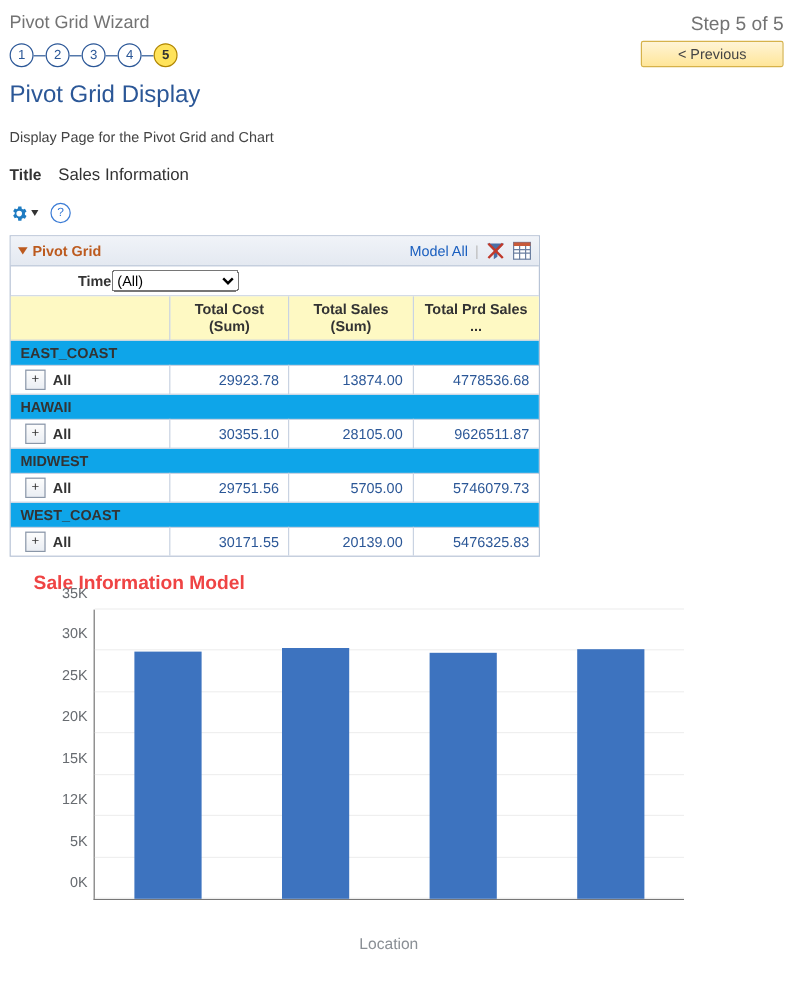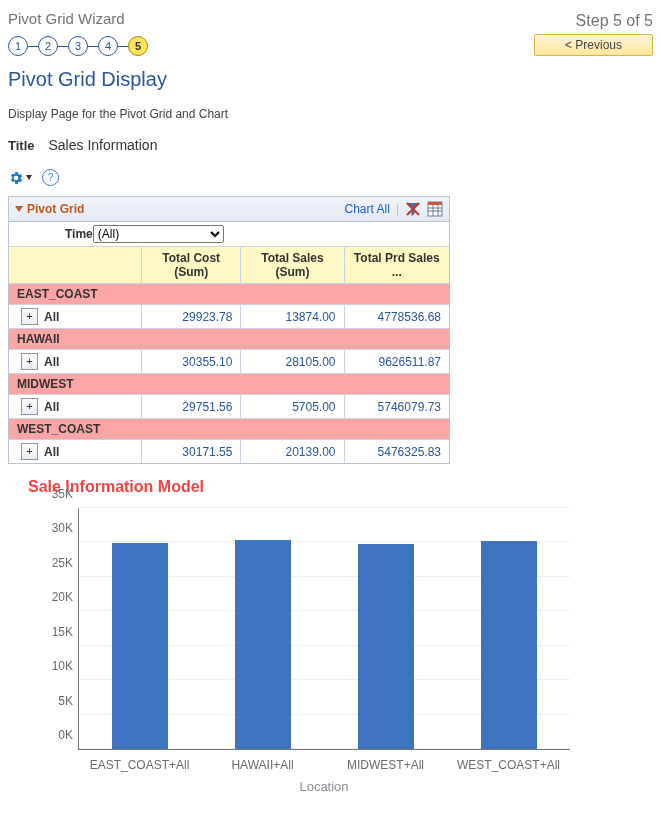--- a/index.html
+++ b/index.html
@@ -33,21 +33,21 @@
   .time-row{border-bottom:1px solid #c9d3e2;display:flex;align-items:center;padding:3px 6px;}
   .time-label{font-weight:bold;margin-left:50px}
   select{font-size:12px}
   table{border-collapse:collapse;width:100%}
   thead th{font-weight:bold;font-size:12px;text-align:center;padding:4px 6px;border-right:1px solid #c9d3e2;border-bottom:1px solid #c9d3e2;background:#fef9c3;color:#333}
   thead th:first-child{border-left:none;width:120px}
   thead th:last-child{border-right:none}
   tbody td{padding:3px 8px;border-right:1px solid #c9d3e2;border-bottom:1px solid #c9d3e2;font-size:12px}
   tbody td:last-child{border-right:none}
   tbody tr:last-child td{border-bottom:none}
-  .region-row td{background:#fca5a5;font-weight:bold;color:#333}
+  .region-row td{background:#0ea5e9;font-weight:bold;color:#333}
   .num{color:#2b5797;text-align:right}
   .all-cell{display:flex;align-items:center;gap:6px;padding-left:4px}
   .expand-btn{width:15px;height:15px;border:1px solid #8a97a8;background:linear-gradient(#fdfdfd,#eaeef4);display:flex;align-items:center;justify-content:center;font-size:11px;color:#333;cursor:pointer;line-height:1}
   .all-lbl{font-weight:bold;color:#333}
   .chart-area{padding:14px 2px 8px}
   .chart-title{font-size:16px;font-weight:bold;color:#ef4444;margin:0 0 8px 18px}
   .chart-box{position:relative;width:560px;height:290px;margin-left:4px}
   .plot{position:absolute;left:64px;top:4px;right:4px;bottom:44px;border-left:1px solid #777;border-bottom:1px solid #777}
   .grid-line{position:absolute;left:0;right:0;border-top:1px solid #efefef}
   .ytick{position:absolute;right:100%;padding-right:6px;font-size:12px;color:#676b70;transform:translateY(-50%)}
@@ -98,40 +98,40 @@
       <span class="caret-down"></span>
     </span>
     <span class="help-icon">?</span>
   </div>
 
   <div class="grid-wrap">
     <div class="grid-hdr">
       <span class="tri"></span>
       <span class="grid-title">Pivot Grid</span>
       <div class="grid-hdr-right">
-        <span class="link">Chart All</span>
+        <span class="link">Model All</span>
         <span class="sep">|</span>
         <svg class="ico16" viewBox="0 0 16 16">
             <path fill="#4a6fa5" d="M1 2h14l-5.5 6v5l-3 2v-7z"></path>
             <path stroke="#c0392b" stroke-width="2" d="M2 2l12 12M14 2L2 14"></path>
           </svg>
         <svg class="ico16" viewBox="0 0 16 16">
             <rect x="1" y="1" width="14" height="14" fill="#fff" stroke="#6b7fa0"></rect>
             <rect x="1" y="1" width="14" height="3" fill="#c85a3a"></rect>
             <line x1="1" y1="7" x2="15" y2="7" stroke="#6b7fa0"></line>
             <line x1="1" y1="10" x2="15" y2="10" stroke="#6b7fa0"></line>
             <line x1="6" y1="4" x2="6" y2="15" stroke="#6b7fa0"></line>
             <line x1="11" y1="4" x2="11" y2="15" stroke="#6b7fa0"></line>
           </svg>
       </div>
     </div>
 
     <div class="time-row">
       <span class="time-label">Time</span>
-      <select style="width:131px">
+      <select style="width:106px">
         <option>(All)</option>
       </select>
     </div>
 
     <table>
       <thead>
         <tr>
           <th></th>
           <th>Total Cost (Sum)</th>
           <th>Total Sales (Sum)</th>
@@ -202,21 +202,21 @@
   <div class="chart-area">
     <div class="chart-title">Sale Information Model</div>
     <div class="chart-box">
 
       <div class="plot" id="plot">
           <div class="grid-line" style="bottom: 0%;"></div>
           <div class="ytick" style="bottom: 0%;">0K</div>
           <div class="grid-line" style="bottom: 14.2857%;"></div>
           <div class="ytick" style="bottom: 14.2857%;">5K</div>
           <div class="grid-line" style="bottom: 28.5714%;"></div>
-          <div class="ytick" style="bottom: 28.5714%;">10K</div>
+          <div class="ytick" style="bottom: 28.5714%;">12K</div>
           <div class="grid-line" style="bottom: 42.8571%;"></div>
           <div class="ytick" style="bottom: 42.8571%;">15K</div>
           <div class="grid-line" style="bottom: 57.1429%;"></div>
           <div class="ytick" style="bottom: 57.1429%;">20K</div>
           <div class="grid-line" style="bottom: 71.4286%;"></div>
           <div class="ytick" style="bottom: 71.4286%;">25K</div>
           <div class="grid-line" style="bottom: 85.7143%;"></div>
           <div class="ytick" style="bottom: 85.7143%;">30K</div>
           <div class="grid-line" style="bottom: 100%;"></div>
           <div class="ytick" style="bottom: 100%;">35K</div>
@@ -228,22 +228,16 @@
               <div class="bar" style="height: 86.7289%;"></div>
             </div>
             <div class="bar-slot">
               <div class="bar" style="height: 85.0045%;"></div>
             </div>
             <div class="bar-slot">
               <div class="bar" style="height: 86.2044%;"></div>
             </div>
           </div>
         </div>
-      <div class="xticks" id="xticks">
-          <div class="xtick">EAST_COAST+All</div>
-          <div class="xtick">HAWAII+All</div>
-          <div class="xtick">MIDWEST+All</div>
-          <div class="xtick">WEST_COAST+All</div>
-        </div>
       <div class="xlabel">Location</div>
     </div>
   </div>
 </div>
 
 </body></html>

